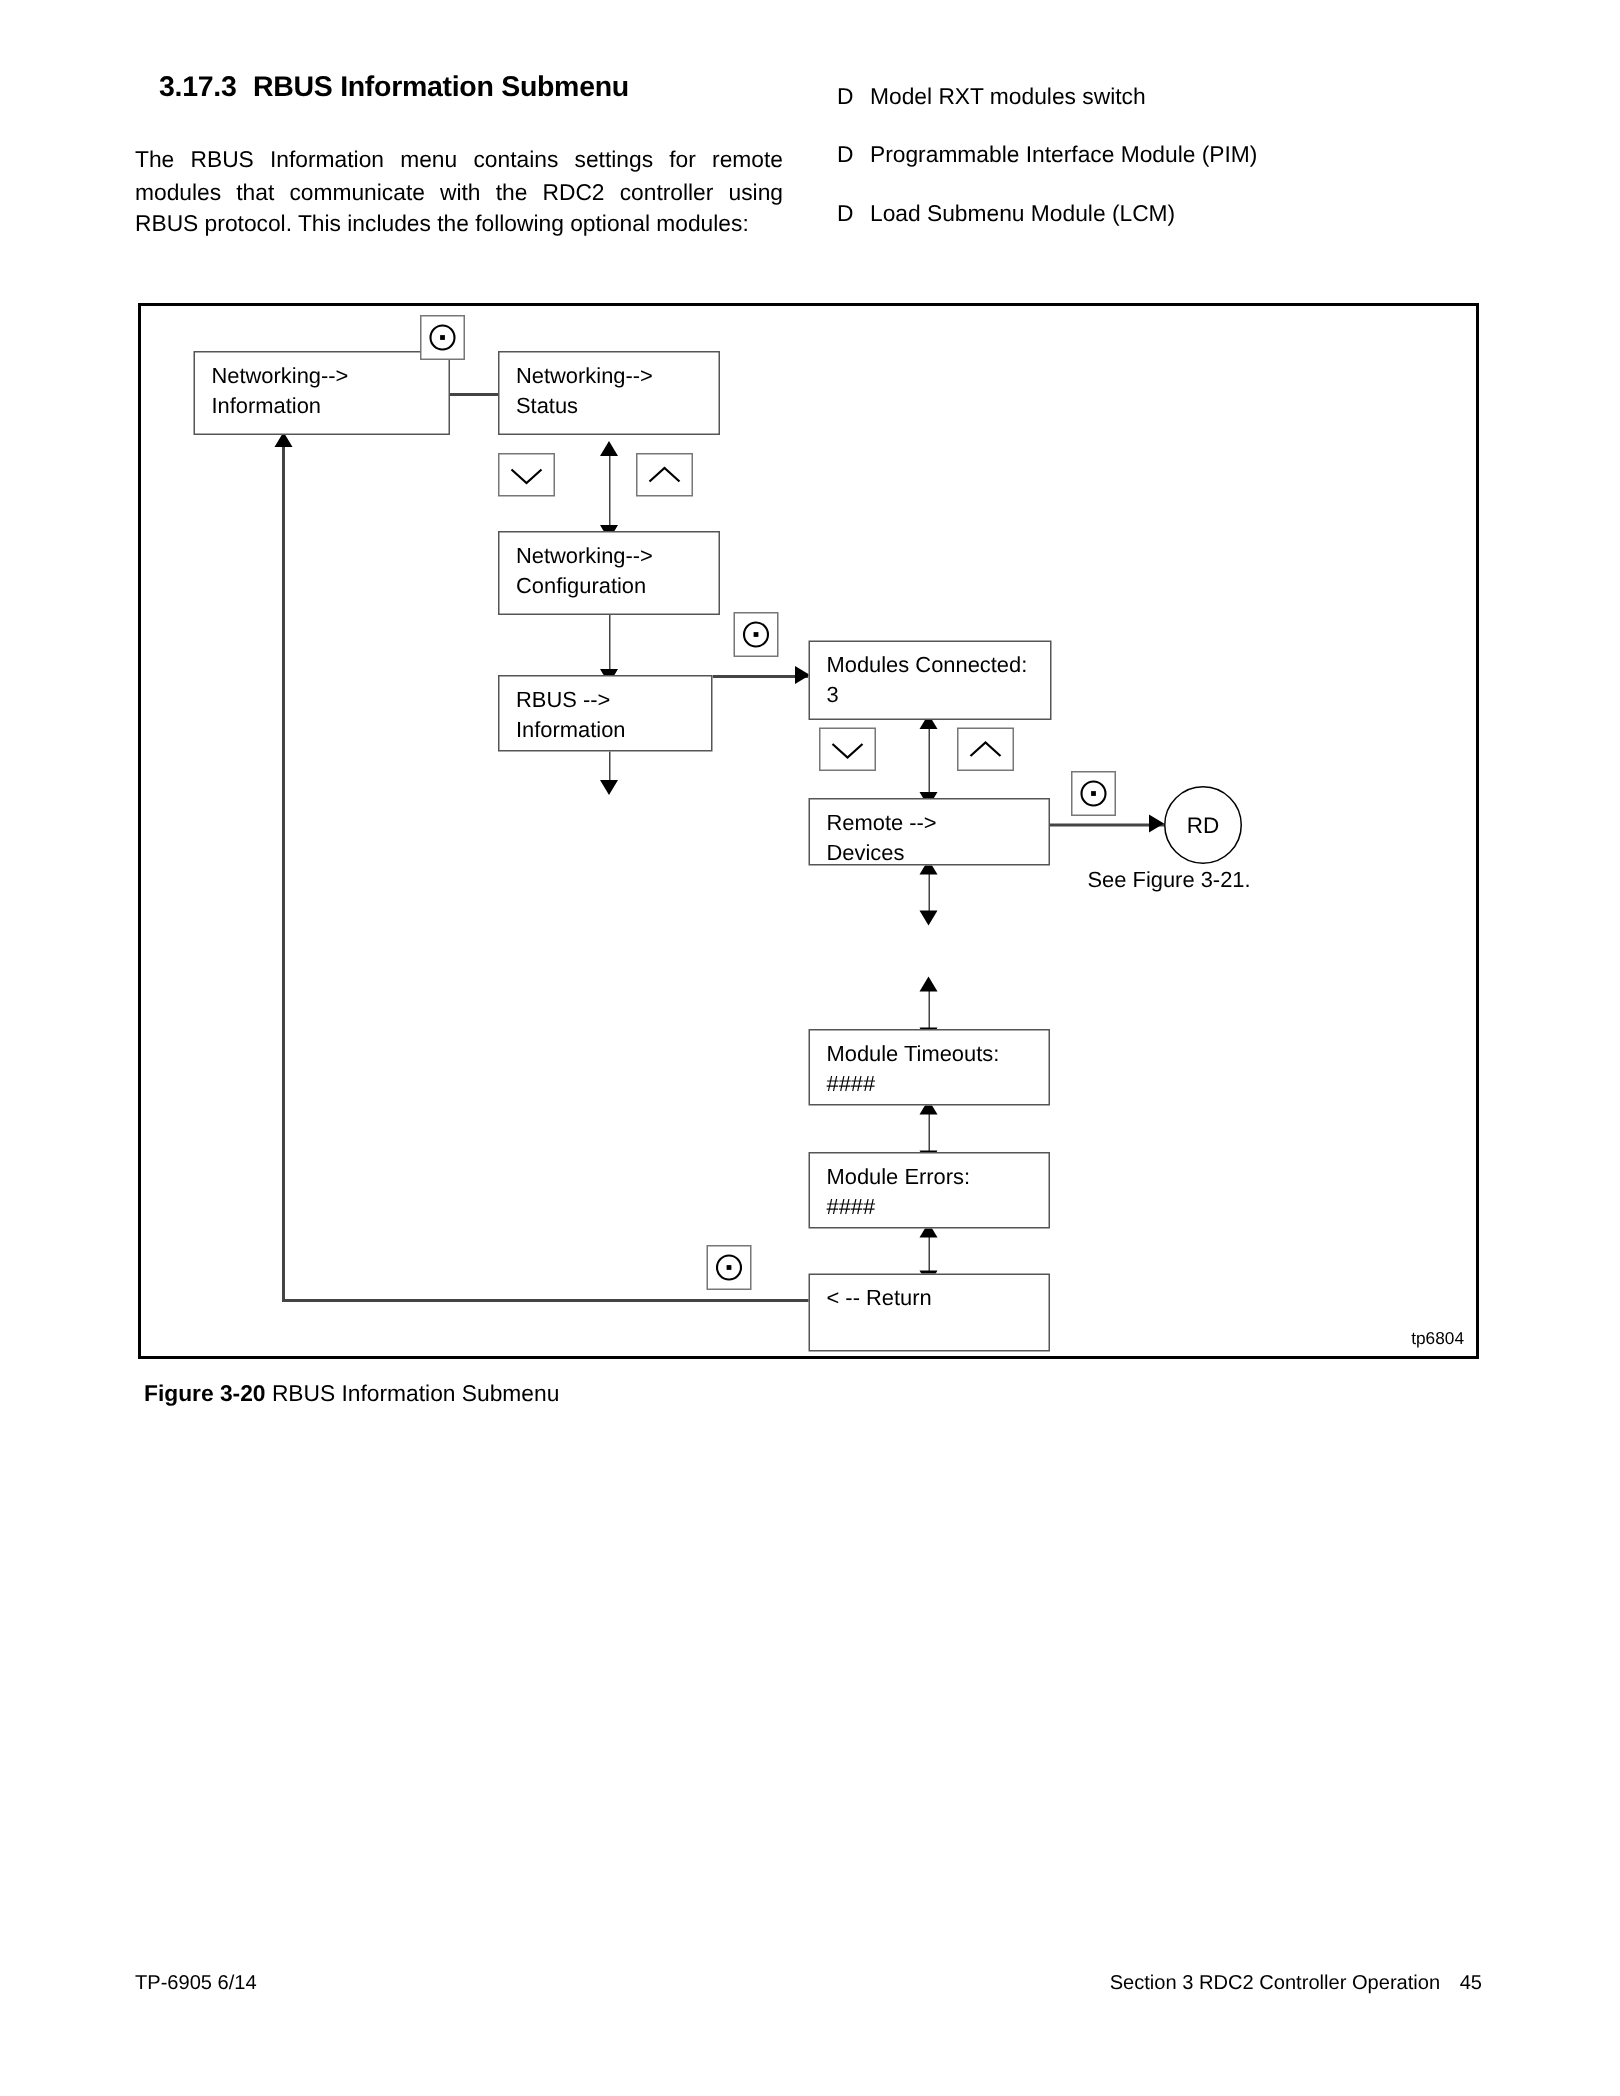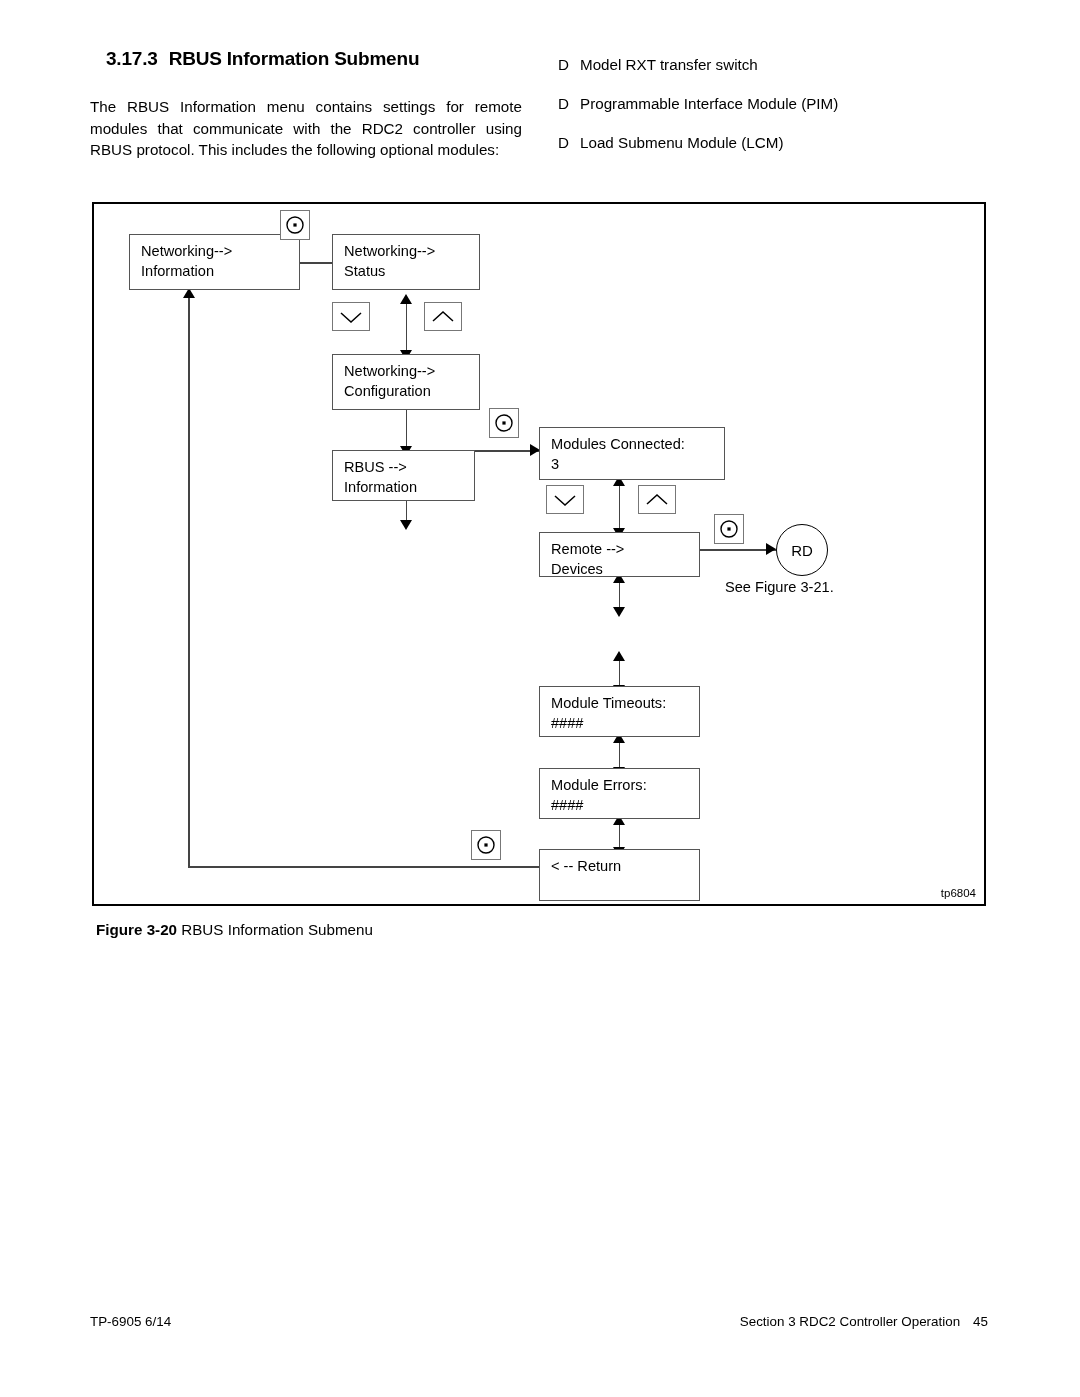--- a/index.html
+++ b/index.html
@@ -181,21 +181,21 @@
 <div class="col-left">
   <h2 class="section-heading">
     <span class="num">3.17.3</span><span>RBUS Information Submenu</span>
   </h2>
   <p class="body-para">The RBUS Information menu contains settings for remote modules that communicate with the RDC2 controller using RBUS protocol. This includes the following optional modules:</p>
 </div>
 
 <div class="col-right">
   <div class="bullet-row">
     <span class="bullet-mark">D</span>
-    <span>Model RXT transfer switch</span>
+    <span>Model RXT modules switch</span>
   </div>
   <div class="bullet-row">
     <span class="bullet-mark">D</span>
     <span>Programmable Interface Module (PIM)</span>
   </div>
   <div class="bullet-row">
     <span class="bullet-mark">D</span>
     <span>Load Submenu Module (LCM)</span>
   </div>
 </div>
@@ -253,21 +253,21 @@
   <div class="node" style="left:238px; top:30px; width:148px; height:56px;">Networking--&gt;
 Status</div>
 
   <div class="node" style="left:238px; top:150px; width:148px; height:56px;">Networking--&gt;
 Configuration</div>
 
   <div class="node" style="left:238px; top:246px; width:143px; height:51px;">RBUS --&gt;
 Information</div>
 
 
-  <div class="node" style="left:445px; top:223px; width:186px; height:53px;">Modules Connected:
+  <div class="node" style="left:445px; top:223px; width:162px; height:53px;">Modules Connected:
 3</div>
 
   <div class="node" style="left:445px; top:328px; width:161px; height:45px;">Remote --&gt;
 Devices</div>
 
 
   <div class="node" style="left:445px; top:482px; width:161px; height:51px;">Module Timeouts:
 ####</div>
 
   <div class="node" style="left:445px; top:564px; width:161px; height:51px;">Module Errors:

